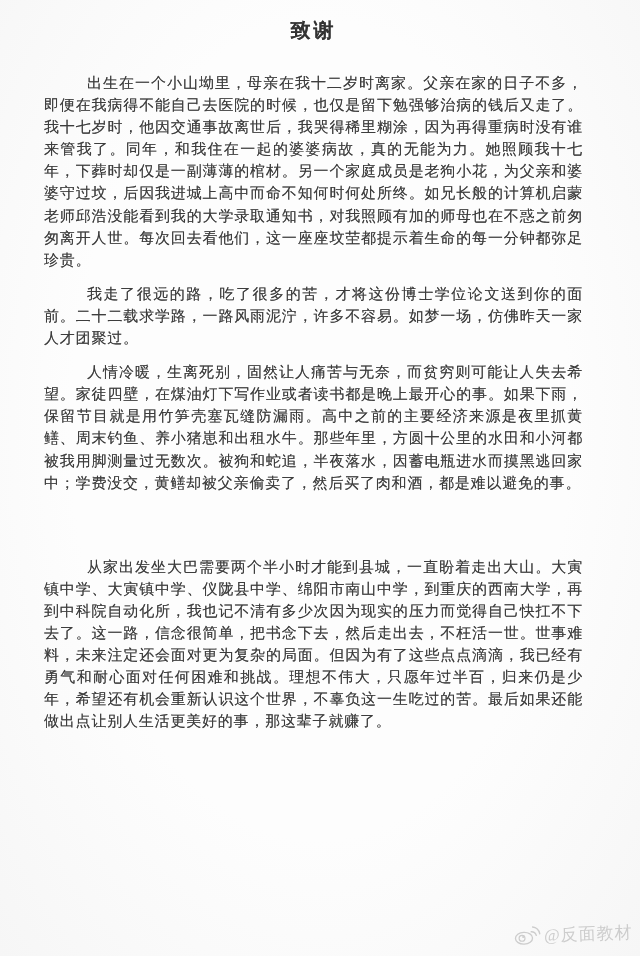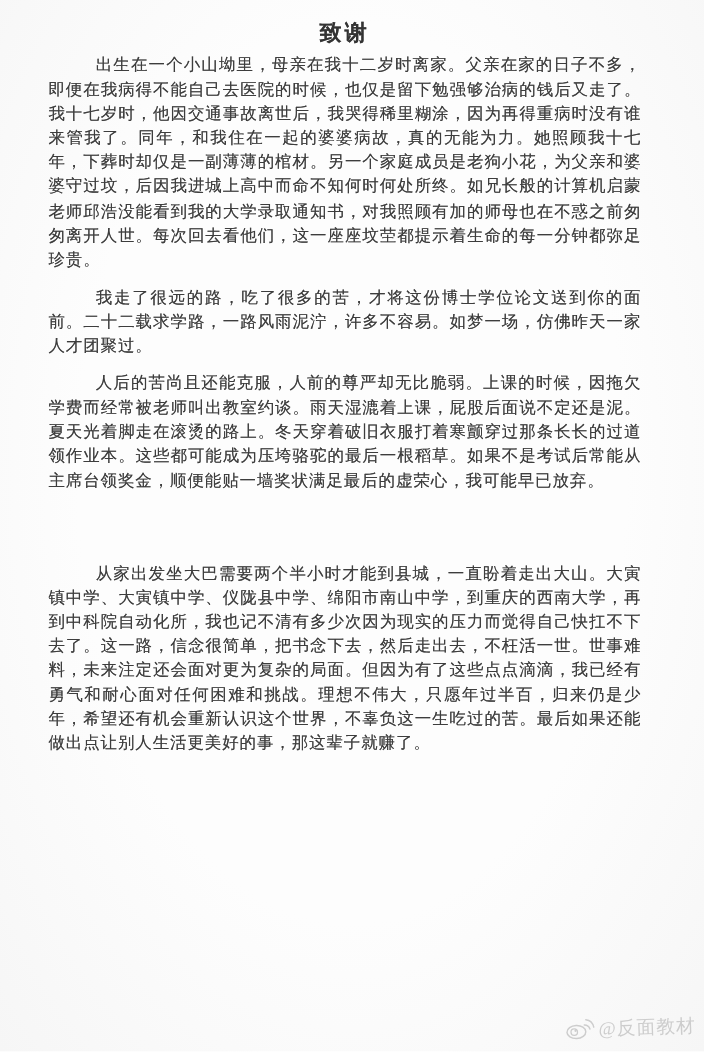--- a/index.html
+++ b/index.html
@@ -16,21 +16,21 @@
     box-sizing: border-box;
     background: radial-gradient(ellipse at 50% 45%, #fdfdfd 55%, #f6f6f6 100%);
     font-family: "Liberation Serif", "DejaVu Serif", serif;
     color: #3d3d3d;
   }
   .content {
     box-sizing: border-box;
     padding: 16px 57px 0 44px;
   }
   .title {
-    margin: 0 0 5px 0;
+    margin: 0 0 28px 0;
     height: 28px;
     line-height: 28px;
     font-size: 20px;
     font-weight: 700;
     text-align: center;
     letter-spacing: 3px;
     color: #333333;
     text-shadow: 0 0 0.5px rgba(50,50,50,0.7);
   }
   .para {
@@ -67,21 +67,21 @@
   }
 </style>
 </head>
 <body>
 
 <div class="page">
   <div class="content">
     <h1 class="title">致谢</h1>
     <p class="para">出生在一个小山坳里，母亲在我十二岁时离家。父亲在家的日子不多，即便在我病得不能自己去医院的时候，也仅是留下勉强够治病的钱后又走了。我十七岁时，他因交通事故离世后，我哭得稀里糊涂，因为再得重病时没有谁来管我了。同年，和我住在一起的婆婆病故，真的无能为力。她照顾我十七年，下葬时却仅是一副薄薄的棺材。另一个家庭成员是老狗小花，为父亲和婆婆守过坟，后因我进城上高中而命不知何时何处所终。如兄长般的计算机启蒙老师邱浩没能看到我的大学录取通知书，对我照顾有加的师母也在不惑之前匆匆离开人世。每次回去看他们，这一座座坟茔都提示着生命的每一分钟都弥足珍贵。</p>
     <p class="para">我走了很远的路，吃了很多的苦，才将这份博士学位论文送到你的面前。二十二载求学路，一路风雨泥泞，许多不容易。如梦一场，仿佛昨天一家人才团聚过。</p>
-    <p class="para">人后的苦尚且还能克服，人前的尊严却无比脆弱。上课的时候，因拖欠学费而经常被老师叫出教室约谈。雨天湿漉着上课，屁股后面说不定还是泥。夏天光着脚走在滚烫的路上。冬天穿着破旧衣服打着寒颤穿过那条长长的过道领作业本。这些都可能成为压垮骆驼的最后一根稻草。如果不是考试后常能从主席台领奖金，顺便能贴一墙奖状满足最后的虚荣心，我可能早已放弃。</p>
+    <p class="para">人情冷暖，生离死别，固然让人痛苦与无奈，而贫穷则可能让人失去希望。家徒四壁，在煤油灯下写作业或者读书都是晚上最开心的事。如果下雨，保留节目就是用竹笋壳塞瓦缝防漏雨。高中之前的主要经济来源是夜里抓黄鳝、周末钓鱼、养小猪崽和出租水牛。那些年里，方圆十公里的水田和小河都被我用脚测量过无数次。被狗和蛇追，半夜落水，因蓄电瓶进水而摸黑逃回家中；学费没交，黄鳝却被父亲偷卖了，然后买了肉和酒，都是难以避免的事。</p>
     <p class="para gap-before">从家出发坐大巴需要两个半小时才能到县城，一直盼着走出大山。大寅镇中学、大寅镇中学、仪陇县中学、绵阳市南山中学，到重庆的西南大学，再到中科院自动化所，我也记不清有多少次因为现实的压力而觉得自己快扛不下去了。这一路，信念很简单，把书念下去，然后走出去，不枉活一世。世事难料，未来注定还会面对更为复杂的局面。但因为有了这些点点滴滴，我已经有勇气和耐心面对任何困难和挑战。理想不伟大，只愿年过半百，归来仍是少年，希望还有机会重新认识这个世界，不辜负这一生吃过的苦。最后如果还能做出点让别人生活更美好的事，那这辈子就赚了。</p>
   </div>
 
   <div class="watermark">
     <span class="wm-icon">
       <svg width="28" height="22" viewBox="0 0 36 28" fill="none" xmlns="http://www.w3.org/2000/svg">
         <ellipse cx="14" cy="18.5" rx="11" ry="7.6" stroke="#cdcdcd" stroke-width="1.7"></ellipse>
         <circle cx="11.5" cy="18.5" r="3.8" stroke="#cdcdcd" stroke-width="1.5"></circle>
         <circle cx="13" cy="17" r="1.3" fill="#cdcdcd"></circle>
         <path d="M23.5 10.5 Q28.5 10.5 30 15.5" stroke="#cdcdcd" stroke-width="1.7" stroke-linecap="round"></path>

